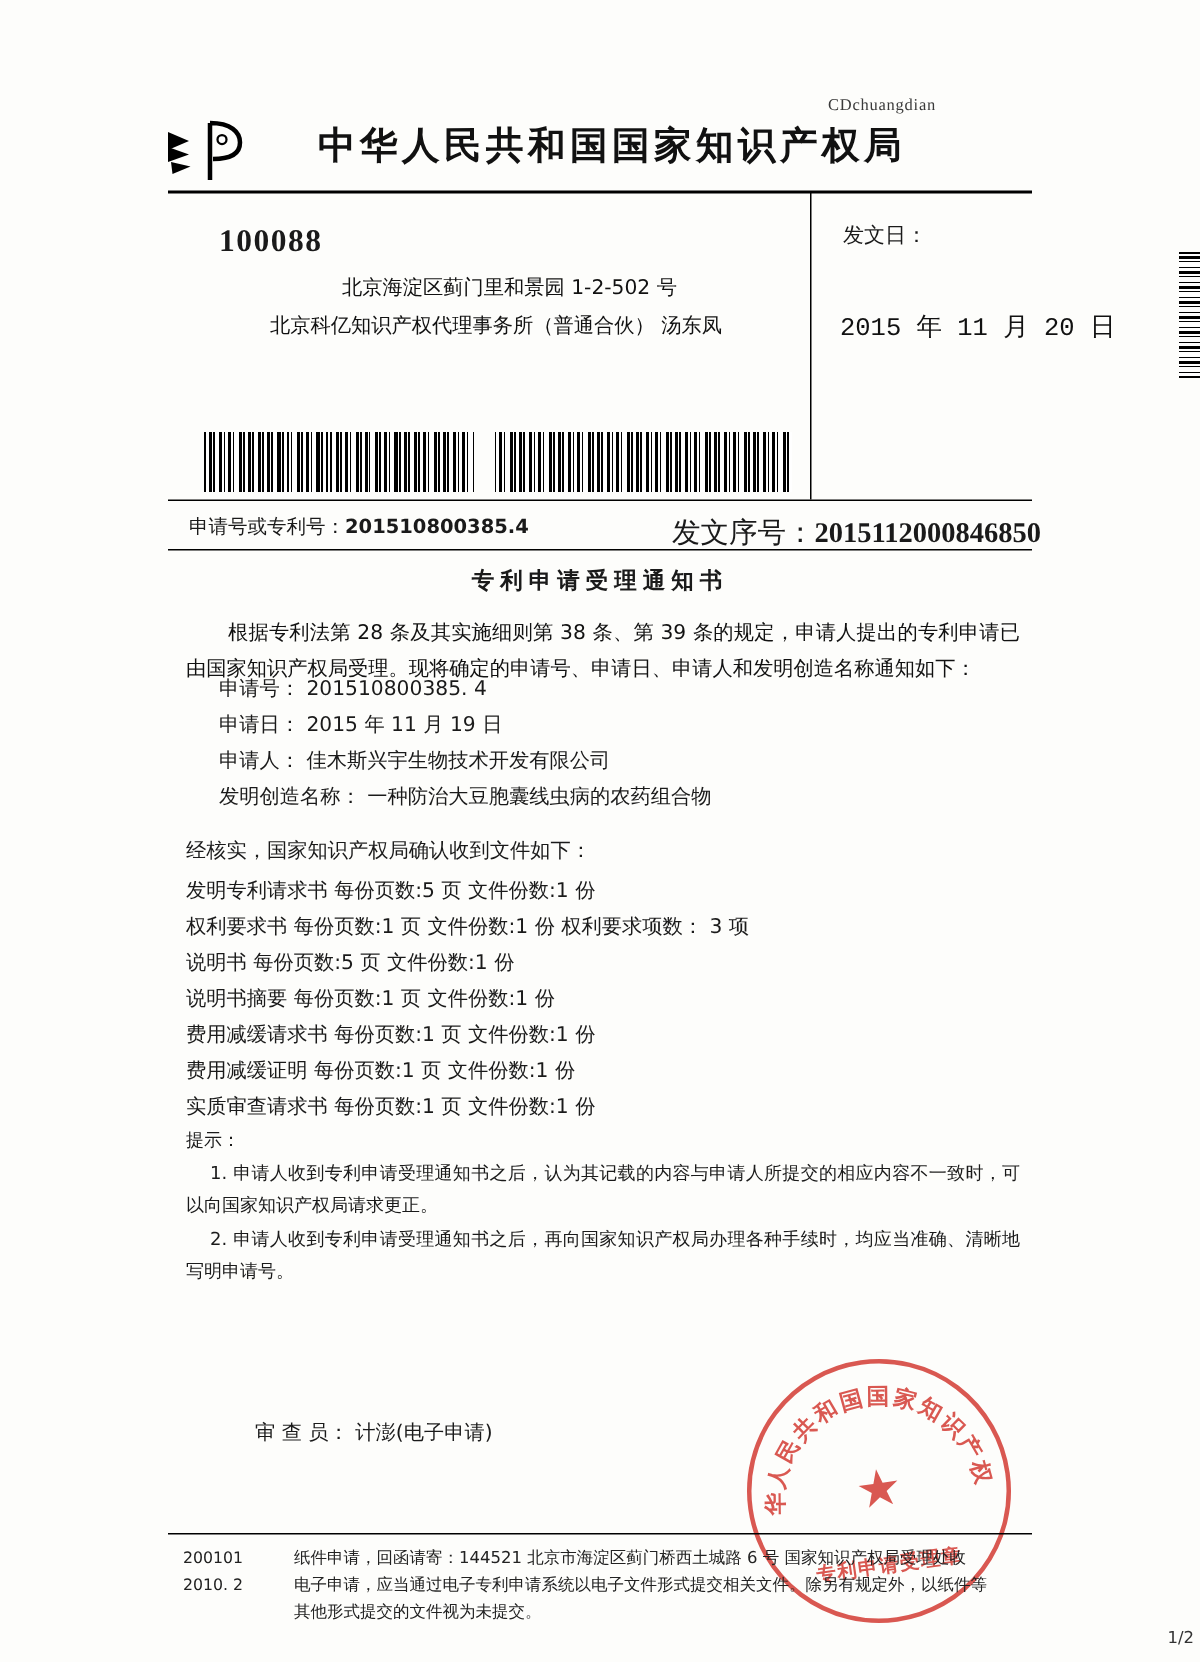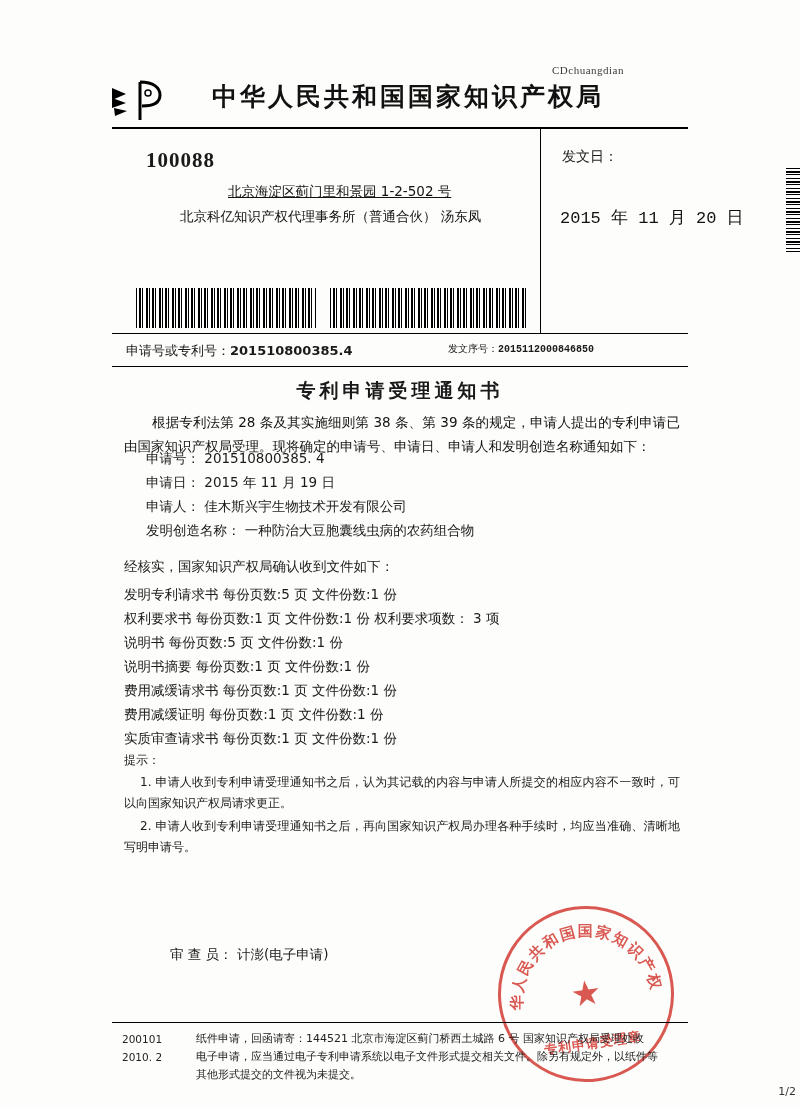--- a/index.html
+++ b/index.html
@@ -107,21 +107,20 @@
     letter-spacing: 1px;
   }
   .addr1 {
     position: absolute;
     left: 228px;
     top: 183px;
     font-family: "DejaVu Sans", sans-serif;
     font-size: 13.5px;
     color: #111;
     white-space: nowrap;
-    text-decoration: underline;
   }
   .addr2 {
     position: absolute;
     left: 180px;
     top: 208px;
     font-family: "DejaVu Sans", sans-serif;
     font-size: 13.5px;
     color: #111;
     white-space: nowrap;
   }
@@ -192,35 +191,35 @@
     top: 342px;
     font-family: "DejaVu Sans", sans-serif;
     font-size: 13px;
     white-space: nowrap;
   }
   .appnum b { font-weight: bold; }
   .serialnum {
     position: absolute;
     left: 448px;
     top: 342px;
-    font-family: Liberation Mono, monospace;
-    font-size: 10px;
+    font-family: Liberation Serif, serif;
+    font-size: 19px;
     white-space: nowrap;
   }
   .serialnum b { font-weight: bold; }
 
   
   .doc-title {
     position: absolute;
     left: 0;
     top: 378px;
     width: 800px;
     text-align: center;
     font-family: "DejaVu Sans", sans-serif;
-    font-size: 19px;
+    font-size: 15px;
     font-weight: bold;
     letter-spacing: 4px;
   }
 
   
   .para {
     position: absolute;
     font-family: "DejaVu Sans", sans-serif;
     font-size: 13.5px;
     color: #111;

